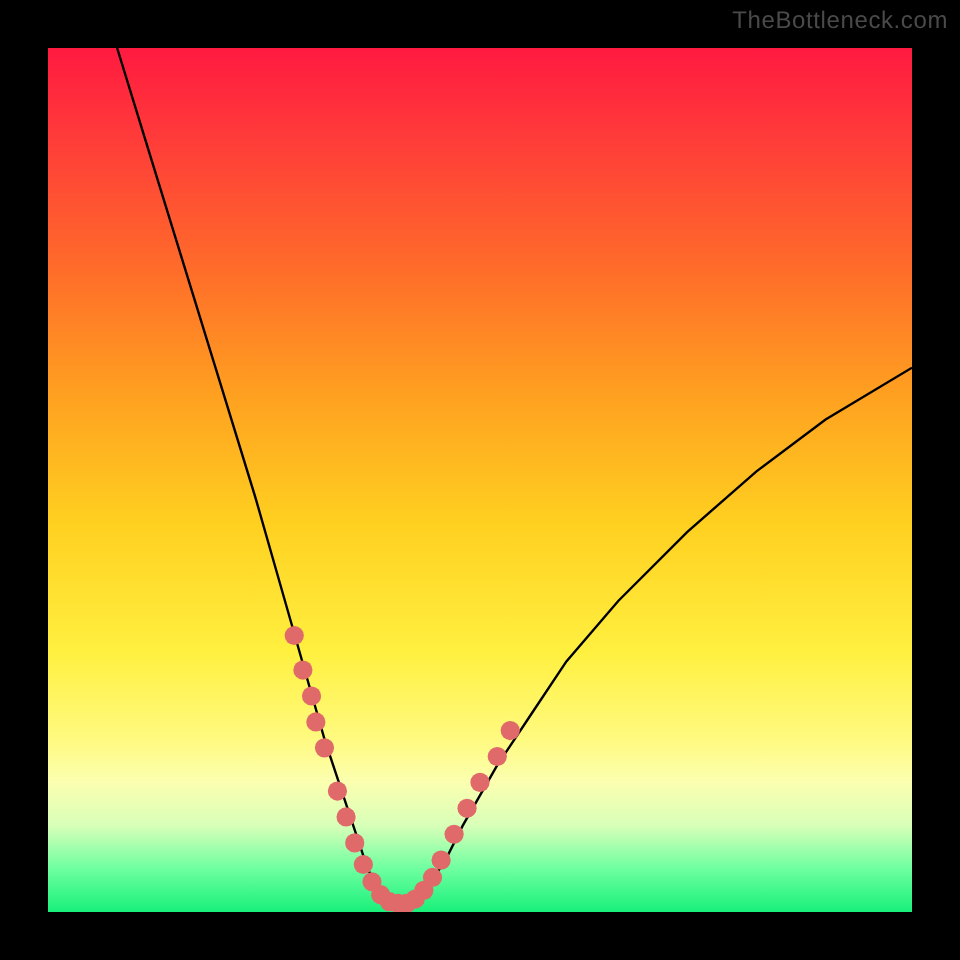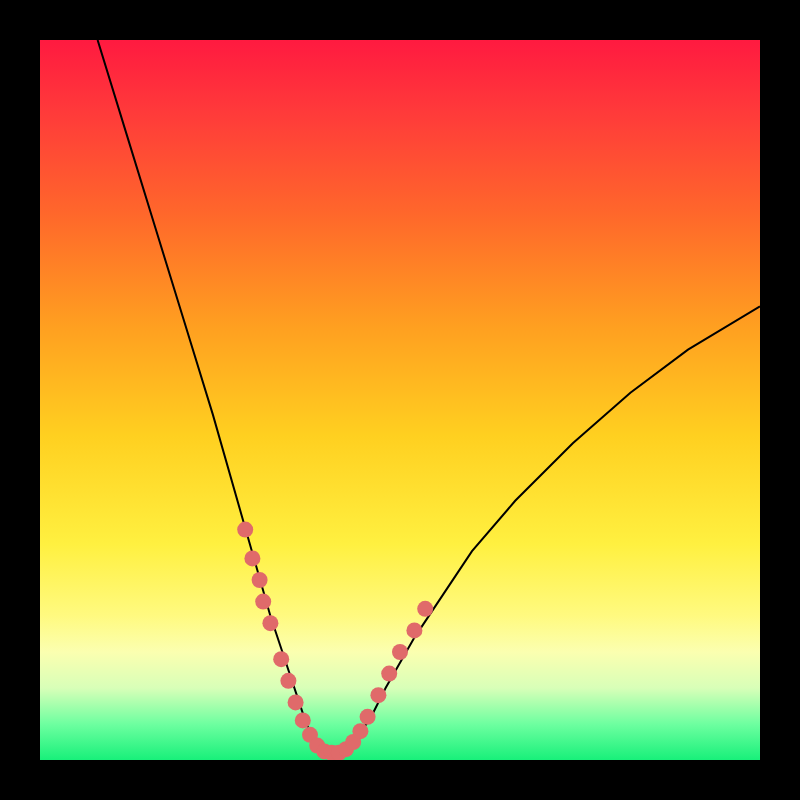--- a/index.html
+++ b/index.html
@@ -53,20 +53,21 @@
     left: 0;
     top: 0;
     width: 720px;
     height: 720px;
   }
 </style>
 </head>
 <body>
 
 <div class="frame">
+  <div class="watermark">TheBottleneck.com</div>
   <div class="plot">
     <svg class="curve" viewBox="0 0 720 720" preserveAspectRatio="none">
       <path id="curve-path" fill="none" stroke="#000000" stroke-width="2" d="M57.6 0.0 L86.4 93.6 L115.2 187.2 L144.0 280.8 L172.8 374.4 L201.6 475.2 L216.0 525.6 L230.4 576.0 L244.8 619.2 L259.2 662.4 L266.4 684.0 L273.6 698.4 L280.8 709.2 L288.0 712.8 L295.2 712.8 L302.4 711.4 L309.6 707.0 L316.8 698.4 L331.2 676.8 L345.6 648.0 L374.4 597.6 L403.2 554.4 L432.0 511.2 L475.2 460.8 L532.8 403.2 L590.4 352.8 L648.0 309.6 L720.0 266.4"></path>
       <g id="markers-group">
           <circle cx="205.2" cy="489.6" r="8" fill="#e06a6a"></circle>
           <circle cx="212.4" cy="518.4" r="8" fill="#e06a6a"></circle>
           <circle cx="219.6" cy="540.0" r="8" fill="#e06a6a"></circle>
           <circle cx="223.2" cy="561.6" r="8" fill="#e06a6a"></circle>
           <circle cx="230.4" cy="583.2" r="8" fill="#e06a6a"></circle>
           <circle cx="241.2" cy="619.2" r="8" fill="#e06a6a"></circle>

